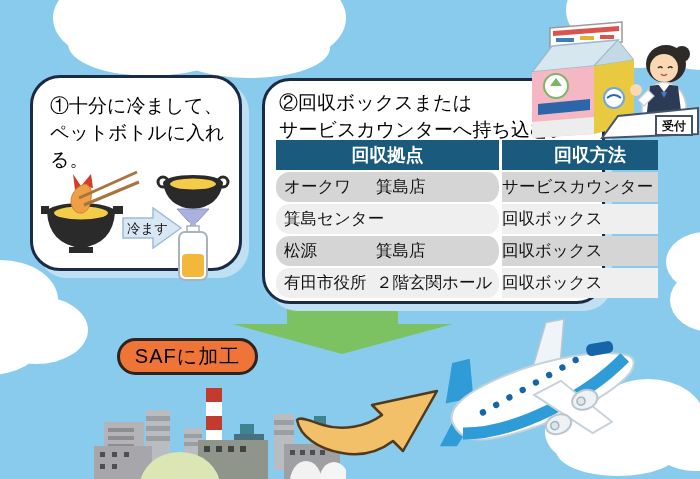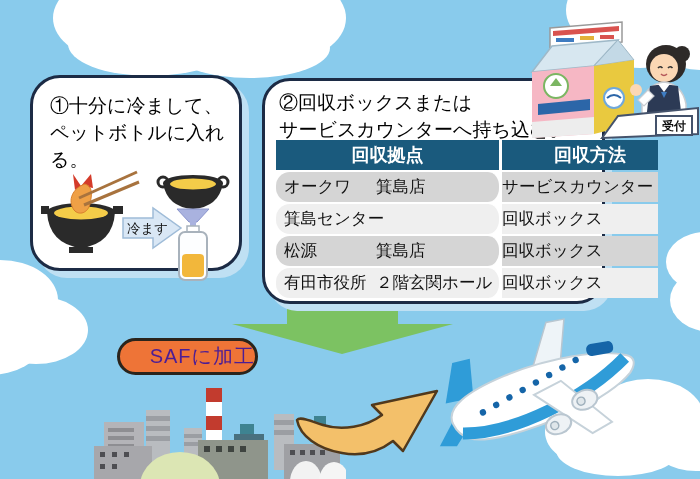--- a/index.html
+++ b/index.html
@@ -36,22 +36,22 @@
   .t-row.base .cell { background:#EFEFEF; }
   .cell { display:flex; align-items:center; }
   .cell.left { width:226px; border-right:3px solid #fff; padding-left:8px;border-radius:14px; }
   .cell.left .name { display:inline-block; width:92px; }
   .cell.right { flex:1; padding-left:0; }
 
   
   #saf-pill {
     left:117px; top:338px; width:141px; height:37px;
     background:#EE7437; border:3px solid #2A241C; border-radius:20px;
-    color:#4c1d95; font-size:20px; font-weight:500;
-    display:flex; align-items:center; justify-content:flex-end; letter-spacing:1px;
+    color:#000000; font-size:20px; font-weight:500;
+    display:flex; align-items:center; justify-content:center; letter-spacing:1px;
   }
 </style>
 </head>
 <body>
 
 <div id="stage">
 
   <svg class="abs" style="left:0;top:0;" width="700" height="479" viewBox="0 0 700 479">
     <g fill="#ffffff">
       <ellipse cx="115" cy="18" rx="62" ry="42"></ellipse>

